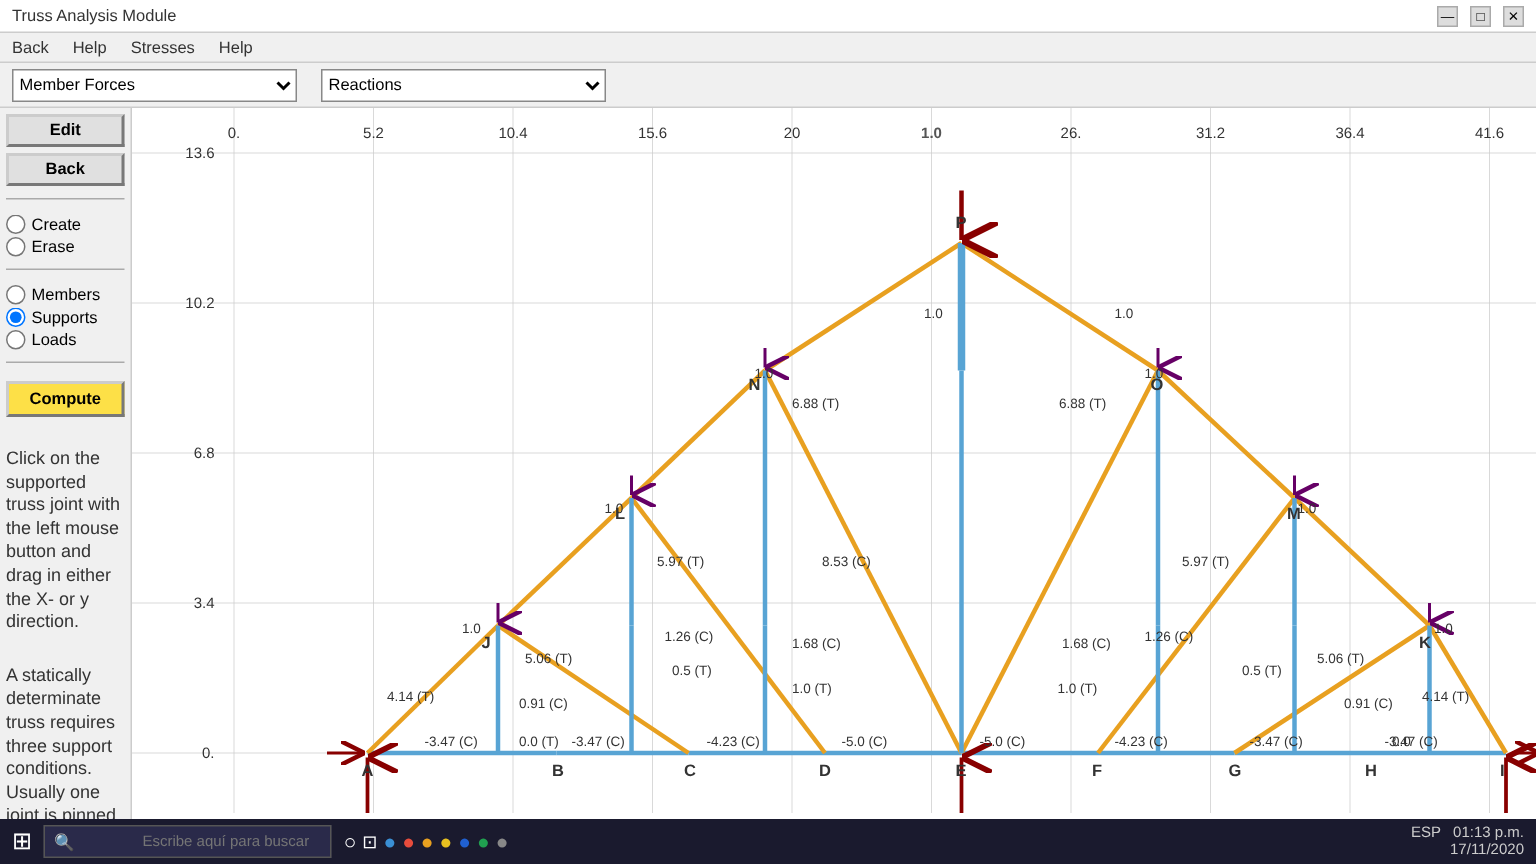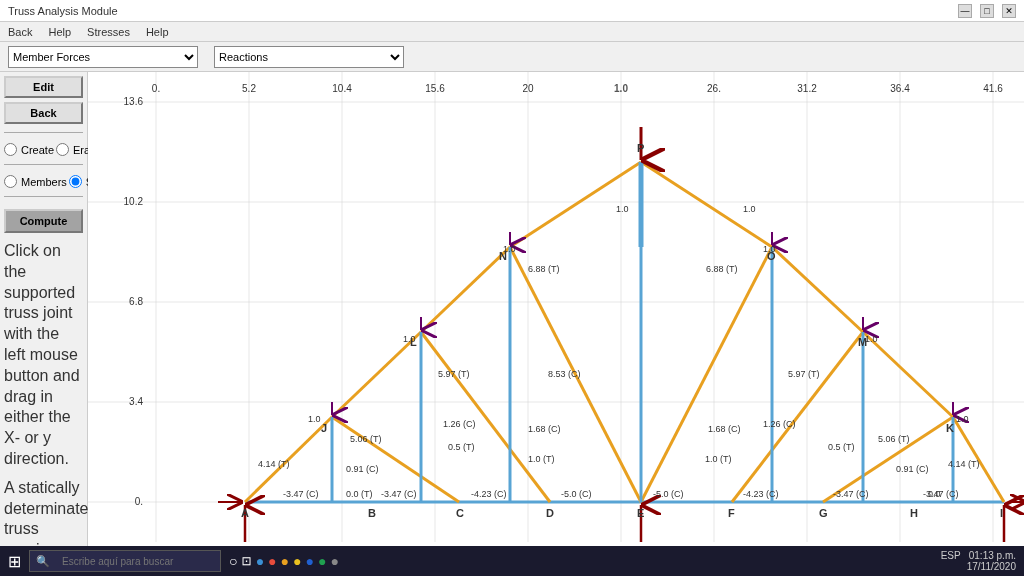--- a/index.html
+++ b/index.html
@@ -50,39 +50,39 @@
     }
     .sidebar-btn {
       background: #e0e0e0;
       border: 2px outset #ccc;
       padding: 3px 6px;
       font-size: 11px;
       text-align: center;
       cursor: pointer;
       font-weight: bold;
     }
-    .radio-group { display: flex; flex-direction: row; gap: 2px; margin-top: 2px; }
+    .radio-group { display: flex; flex-direction: column; gap: 2px; margin-top: 2px; }
     .radio-item { display: flex; align-items: center; gap: 4px; font-size: 11px; cursor: pointer; }
     .radio-input { cursor: pointer; }
     .divider { border-top: 1px solid #aaa; margin: 4px 0; }
     .compute-btn {
-      background: #a3a3a3;
+      background: #fde047;
       border: 2px outset #ccc;
       padding: 4px 6px;
       font-size: 11px;
       font-weight: bold;
       text-align: center;
       cursor: pointer;
       margin-top: 4px;
     }
     .info-text {
-      font-size: 16px;
+      font-size: 12px;
       color: #333;
       line-height: 1.3;
-      margin-top: 4px;
+      margin-top: 16px;
     }
 
     
     .canvas-area {
       flex: 1;
       background: white;
       position: relative;
       overflow: hidden;
     }
 
@@ -406,21 +406,21 @@
       <line x1="920" y1="430" x2="938" y2="430" stroke="#880000" stroke-width="2" marker-end="url(#arrowRight)"></line>
 
     </svg>
   </div>
 </div>
 
 <div class="taskbar">
   <span style="color:white;font-size:16px;">⊞</span>
   <div style="display:flex;align-items:center;background:#2a2a4a;border:1px solid #555;height:22px;padding:0 6px;gap:4px;">
     <span style="color:#aaa;font-size:11px;">🔍</span>
-    <input type="text" class="taskbar-search" style="background: transparent; border: none; color: rgb(204, 204, 204); font-size: 10px; outline: none; width: 160px;" placeholder="Escribe aquí para buscar">
+    <input type="text" class="taskbar-search" style="background: transparent; border: none; color: rgb(204, 204, 204); font-size: 10px; outline: none; width: 160px; text-align: right;" placeholder="Escribe aquí para buscar">
   </div>
   <div style="display:flex;gap:4px;align-items:center;">
     <span style="color:white;font-size:14px;">○</span>
     <span style="color:white;font-size:12px;">⊡</span>
     <span style="color:#3a8fd4;font-size:14px;">●</span>
     <span style="color:#e74c3c;font-size:14px;">●</span>
     <span style="color:#e8a020;font-size:14px;">●</span>
     <span style="color:#e8c020;font-size:14px;">●</span>
     <span style="color:#2060d0;font-size:14px;">●</span>
     <span style="color:#20a050;font-size:14px;">●</span>

